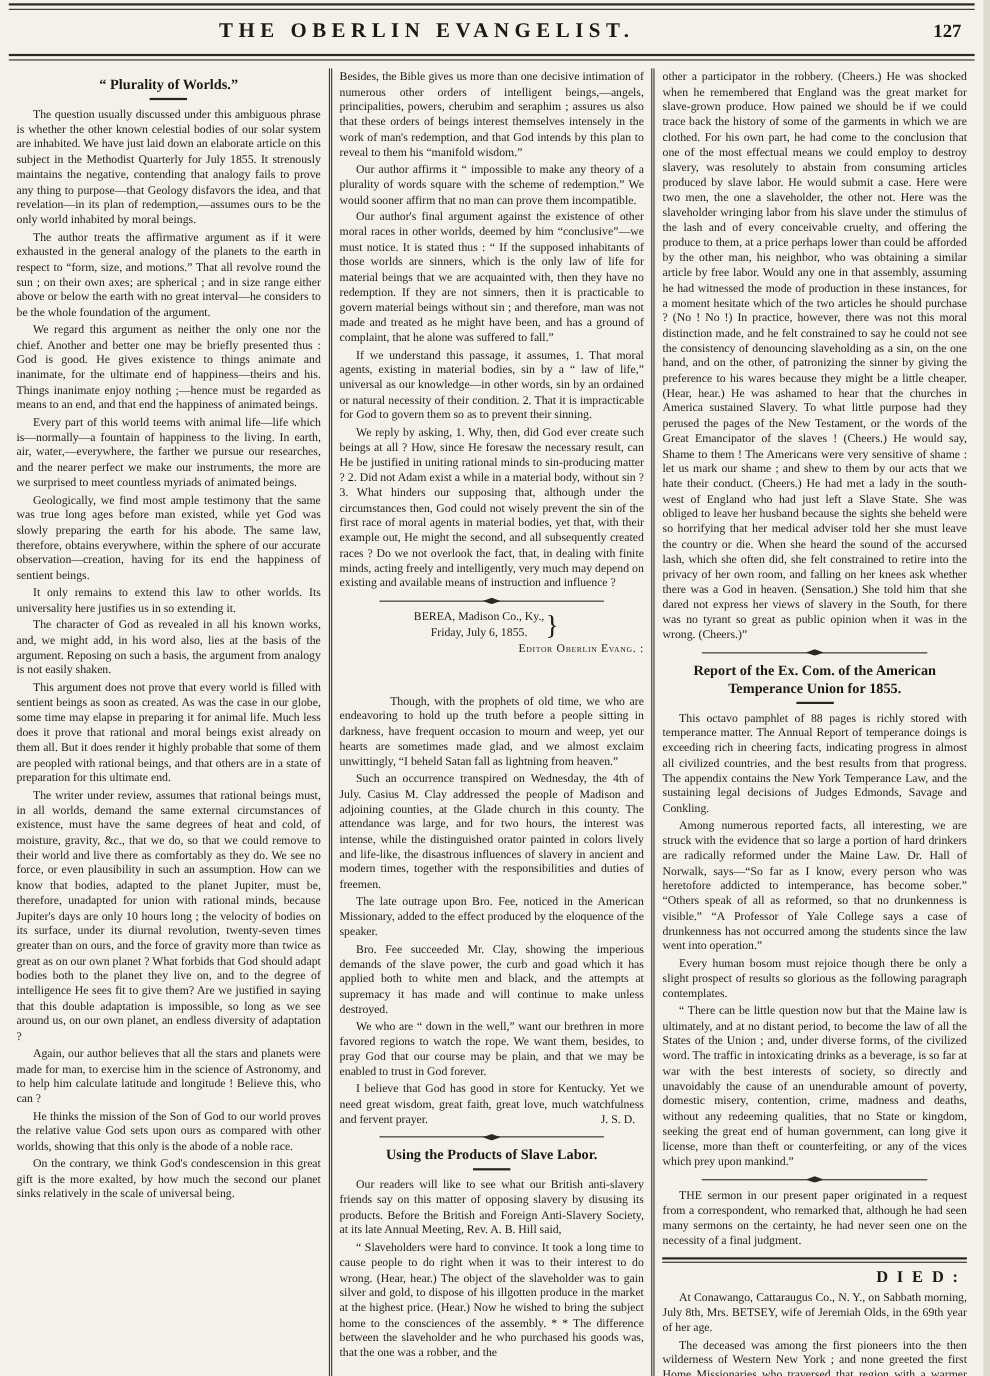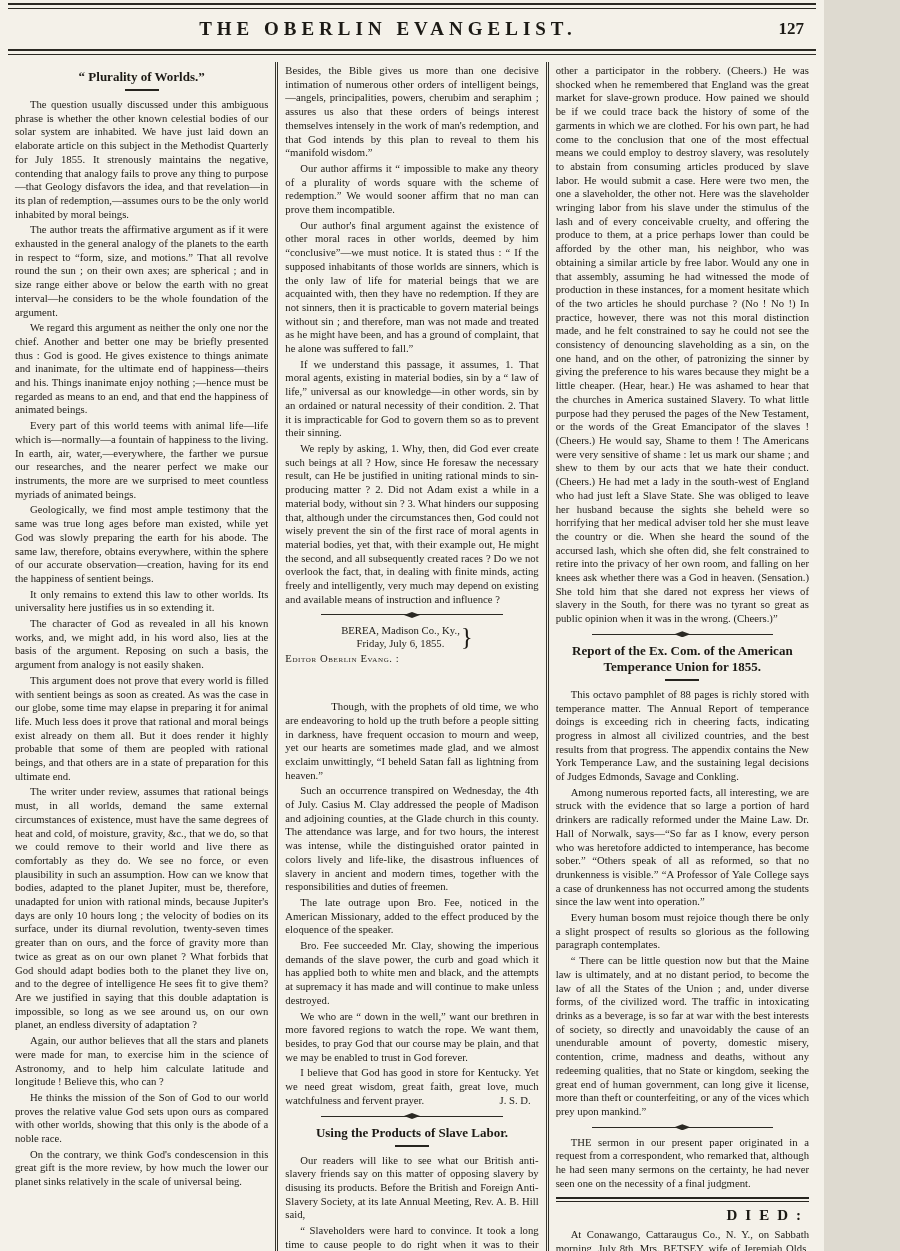--- a/index.html
+++ b/index.html
@@ -3,21 +3,21 @@
 <meta charset="utf-8">
 <style>
   html, body { margin: 0; padding: 0; }
   body {
     width: 900px; height: 1251px;
     background: #dedad0;
     font-family: "Liberation Serif", "DejaVu Serif", serif;
   }
   .page {
     position: relative;
-    width: 824px; height: 1251px;
+    width: 894px; height: 1251px;
     box-sizing: border-box;
     background: #f4f1e9;
     color: #1c1a15;
     padding: 3px 8px 6px 8px;
     overflow: hidden;
   }
   .rule-double {
     height: 3px;
     border-top: 2px solid #2b2923;
     border-bottom: 1px solid #2b2923;
@@ -107,20 +107,21 @@
     font-size: 25px;
     margin-left: 1px;
     font-weight: normal;
   }
   .editor-line {
     font-size: 10.7px;
     line-height: 13.7px;
     font-variant: small-caps;
     letter-spacing: 0.6px;
     margin: 0;
+    text-align: right;
   }
   .sig { float: right; padding-right: 8px; }
   .died-heading {
     margin: 5px 0 4px 0;
     text-align: right;
     font-size: 15px;
     font-weight: bold;
     letter-spacing: 8px;
   }
   .heavy-rule {
@@ -148,21 +149,21 @@
         <p class="para">The author treats the affirmative argument as if it were exhausted in the general analogy of the planets to the earth in respect to “form, size, and motions.”  That all revolve round the sun ; on their own axes; are spherical ; and in size range either above or below the earth with no great interval—he considers to be the whole foundation of the argument.</p>
         <p class="para">We regard this argument as neither the only one nor the chief.  Another and better one may be briefly presented thus : God is good.  He gives existence to things animate and inanimate, for the ultimate end of happiness—theirs and his.  Things inanimate enjoy nothing ;—hence must be regarded as means to an end, and that end the happiness of animated beings.</p>
         <p class="para">Every part of this world teems with animal life—life which is—normally—a fountain of happiness to the living.  In earth, air, water,—everywhere, the farther we pursue our researches, and the nearer perfect we make our instruments, the more are we surprised to meet countless myriads of animated beings.</p>
         <p class="para">Geologically, we find most ample testimony that the same was true long ages before man existed, while yet God was slowly preparing the earth for his abode.  The same law, therefore, obtains everywhere, within the sphere of our accurate observation—creation, having for its end the happiness of sentient beings.</p>
         <p class="para">It only remains to extend this law to other worlds.  Its universality here justifies us in so extending it.</p>
         <p class="para">The character of God as revealed in all his known works, and, we might add, in his word also, lies at the basis of the argument.  Reposing on such a basis, the argument from analogy is not easily shaken.</p>
         <p class="para">This argument does not prove that every world is filled with sentient beings as soon as created.  As was the case in our globe, some time may elapse in preparing it for animal life.  Much less does it prove that rational and moral beings exist already on them all.  But it does render it highly probable that some of them are peopled with rational beings, and that others are in a state of preparation for this ultimate end.</p>
         <p class="para">The writer under review, assumes that rational beings must, in all worlds, demand the same external circumstances of existence, must have the same degrees of heat and cold, of moisture, gravity, &amp;c., that we do, so that we could remove to their world and live there as comfortably as they do.  We see no force, or even plausibility in such an assumption.  How can we know that bodies, adapted to the planet Jupiter, must be, therefore, unadapted for union with rational minds, because Jupiter's days are only 10 hours long ; the velocity of bodies on its surface, under its diurnal revolution, twenty-seven times greater than on ours, and the force of gravity more than twice as great as on our own planet ?  What forbids that God should adapt bodies both to the planet they live on, and to the degree of intelligence He sees fit to give them? Are we justified in saying that this double adaptation is impossible, so long as we see around us, on our own planet, an endless diversity of adaptation ?</p>
         <p class="para">Again, our author believes that all the stars and planets were made for man, to exercise him in the science of Astronomy, and to help him calculate latitude and longitude !  Believe this, who can ?</p>
         <p class="para">He thinks the mission of the Son of God to our world proves the relative value God sets upon ours as compared with other worlds, showing that this only is the abode of a noble race.</p>
-        <p class="para">On the contrary, we think God's condescension in this great gift is the more review, by how much the lower our planet sinks relatively in the scale of universal being.</p>
+        <p class="para">On the contrary, we think God's condescension in this great gift is the more exalted, by how much the second our planet sinks relatively in the scale of universal being.</p>
       </div>
       <div class="colsep"></div>
       <div class="col">
         <p class="para flush">Besides, the Bible gives us more than one decisive intimation of numerous other orders of intelligent beings,—angels, principalities, powers, cherubim and seraphim ; assures us also that these orders of beings interest themselves intensely in the work of man's redemption, and that God intends by this plan to reveal to them his “manifold wisdom.”</p>
         <p class="para">Our author affirms it “ impossible to make any theory of a plurality of words square with the scheme of redemption.”  We would sooner affirm that no man can prove them incompatible.</p>
         <p class="para">Our author's final argument against the existence of other moral races in other worlds, deemed by him “conclusive”—we must notice.  It is stated thus : “ If the supposed inhabitants of those worlds are sinners, which is the only law of life for material beings that we are acquainted with, then they have no redemption.  If they are not sinners, then it is practicable to govern material beings without sin ; and therefore, man was not made and treated as he might have been, and has a ground of complaint, that he alone was suffered to fall.”</p>
         <p class="para">If we understand this passage, it assumes, 1. That moral agents, existing in material bodies, sin by a “ law of life,” universal as our knowledge—in other words, sin by an ordained or natural necessity of their condition. 2. That it is impracticable for God to govern them so as to prevent their sinning.</p>
         <p class="para">We reply by asking, 1.  Why, then, did God ever create such beings at all ?   How, since He foresaw the necessary result, can He be justified in uniting rational minds to sin-producing matter ?  2.  Did not Adam exist a while in a material body, without sin ?  3.  What hinders our supposing that, although under the circumstances then, God could not wisely prevent the sin of the first race of moral agents in material bodies, yet that, with their example out, He might the second, and all subsequently created races ?  Do we not overlook the fact, that, in dealing with finite minds, acting freely and intelligently, very much may depend on existing and available means of instruction and influence ?</p>
         <div class="divider">
           <span class="diamond"></span>

